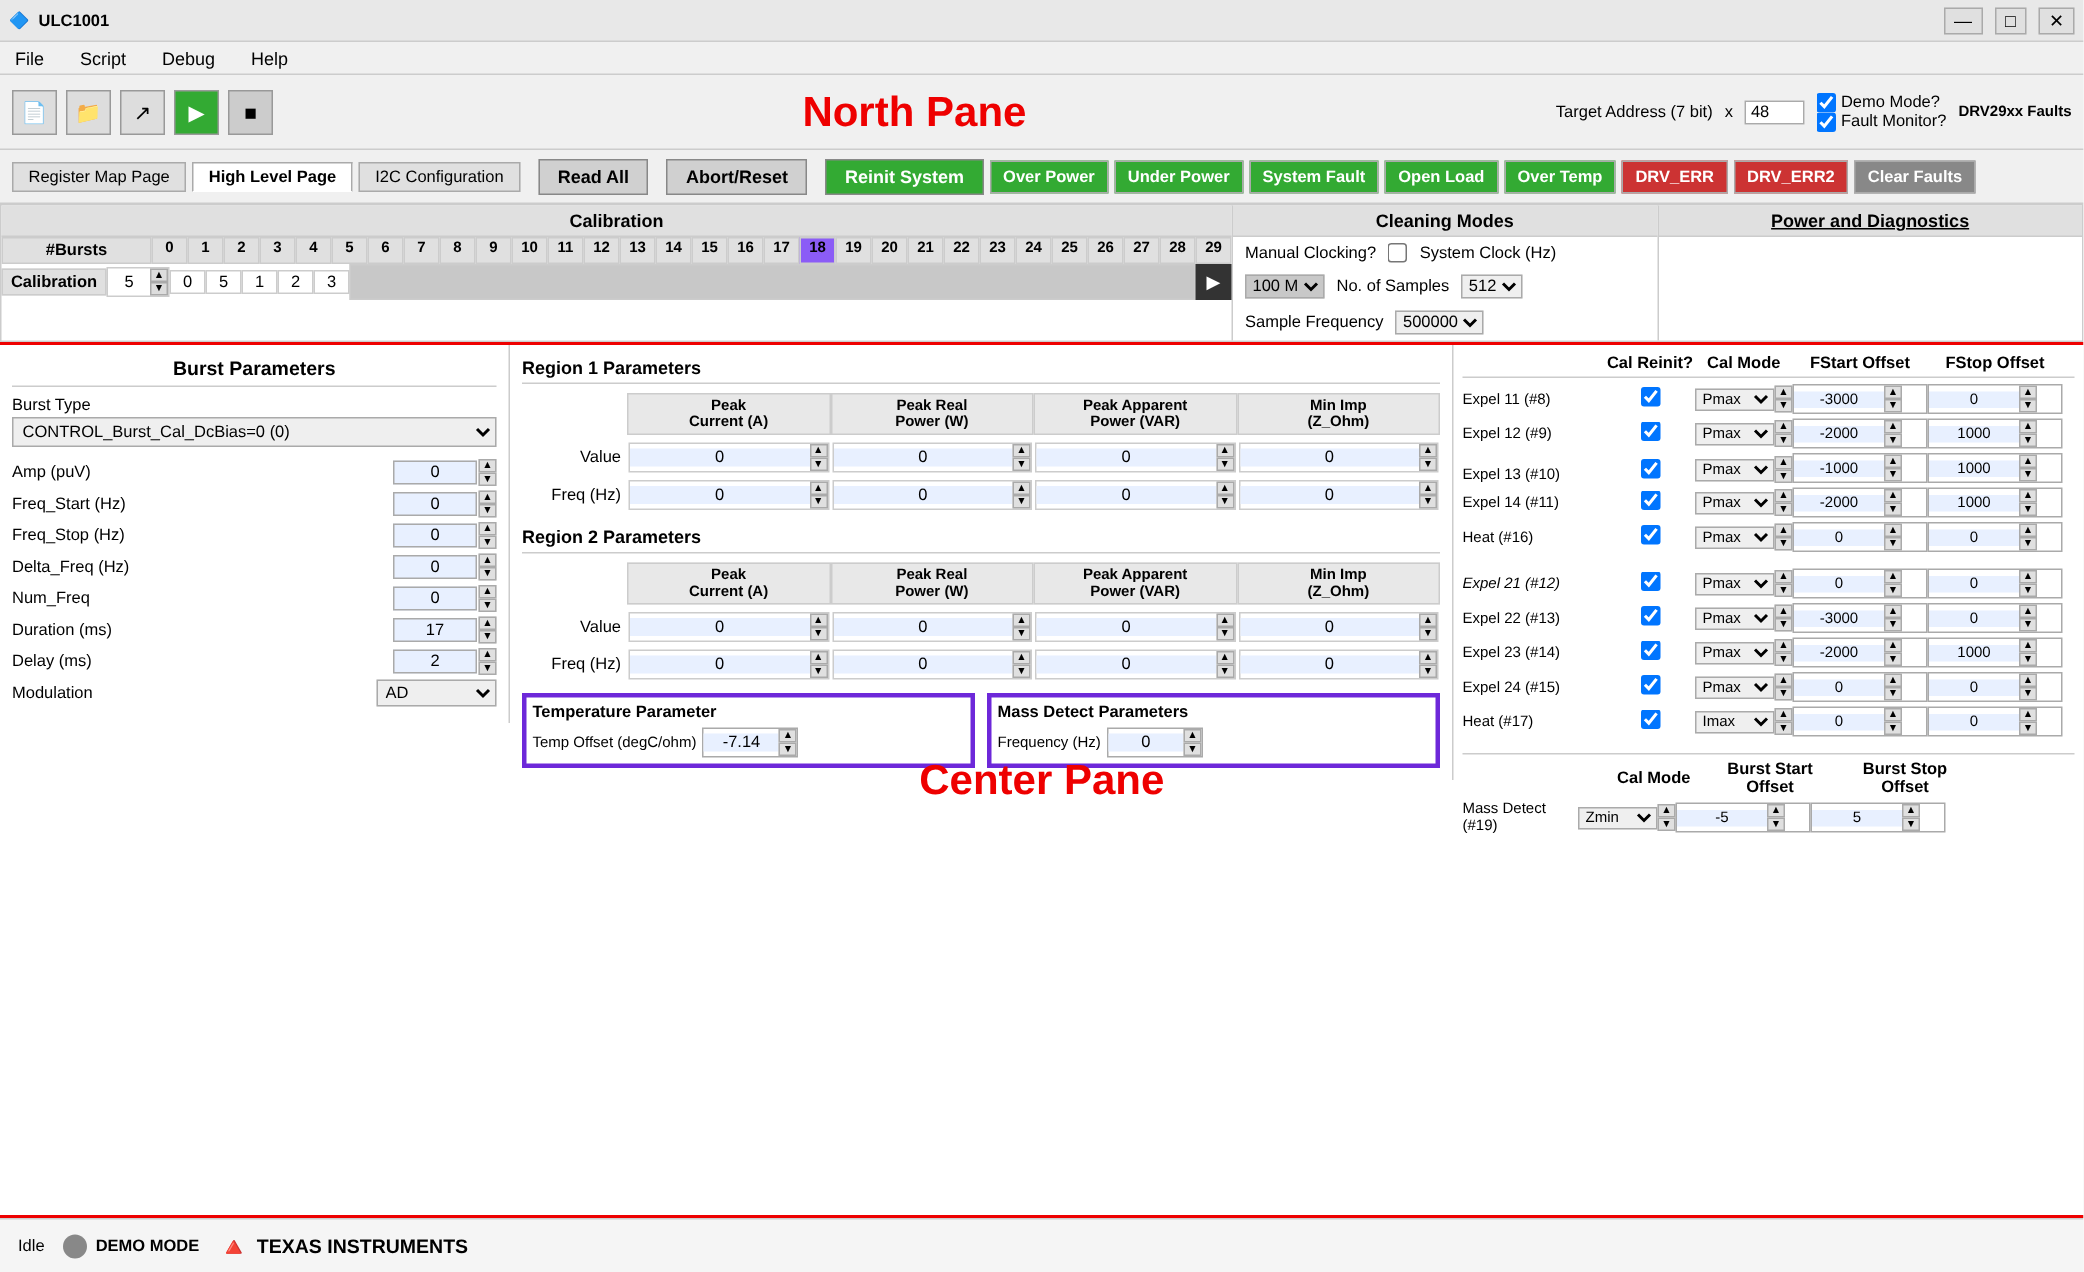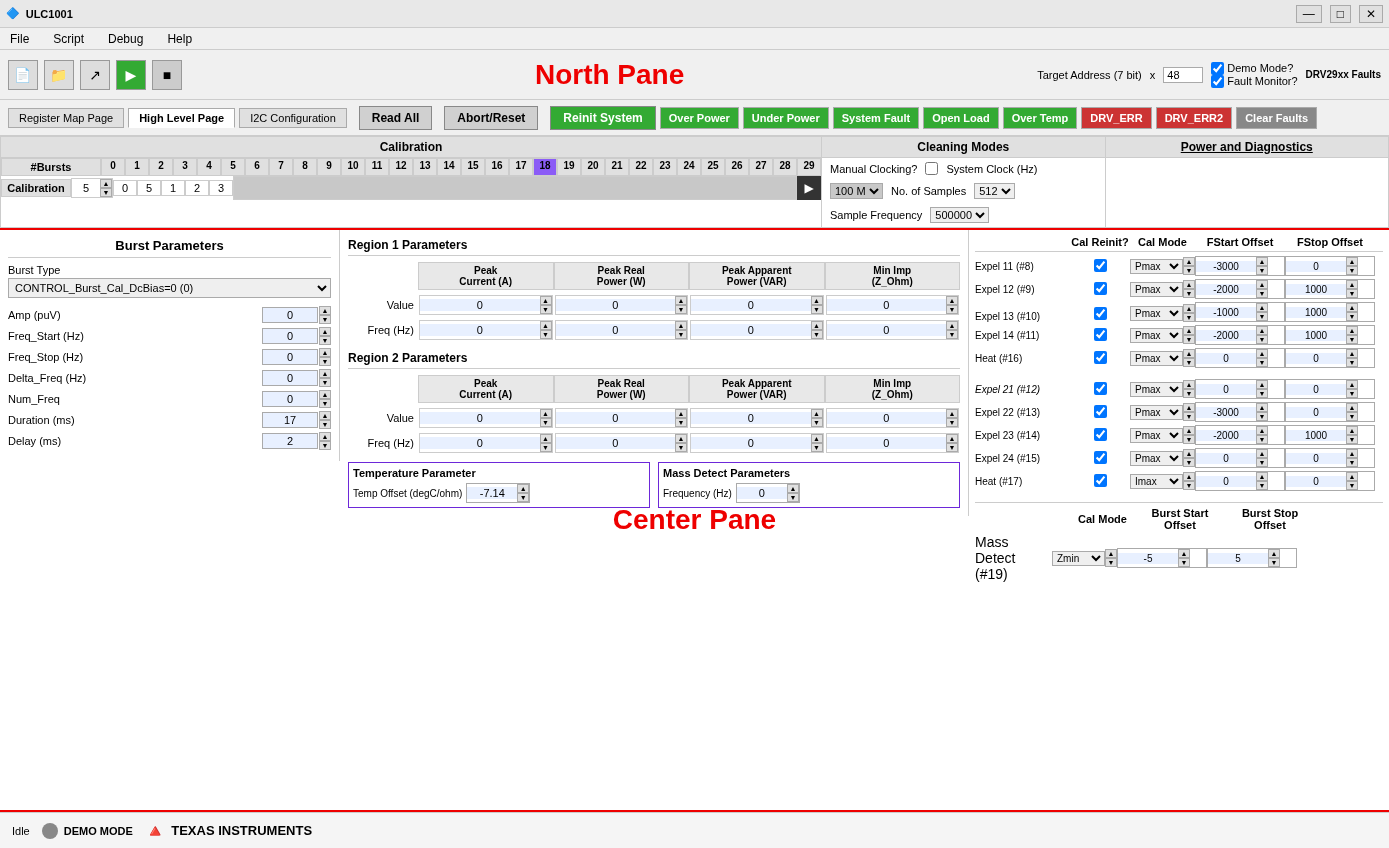--- a/index.html
+++ b/index.html
@@ -48,21 +48,21 @@
     .burst-type-label { font-size: 11px; margin-bottom: 2px; }
     .burst-type-select { width: 100%; margin-bottom: 8px; padding: 2px; border: 1px solid #aaa; }
     .param-row { display: flex; align-items: center; justify-content: space-between; margin-bottom: 3px; }
     .param-label { font-size: 11px; min-width: 100px; }
     .param-select { width: 80px; border: 1px solid #aaa; padding: 1px; }
 
     
     .region-panel { flex: 1; border-right: 1px solid #ccc; padding: 8px; overflow-y: auto; }
     .region-panel h3 { font-size: 12px; font-weight: bold; margin-bottom: 6px; border-bottom: 1px solid #ccc; padding-bottom: 3px; }
     .temp-mass { display: flex; gap: 8px; margin-top: 8px; }
-    .temp-section, .mass-section { flex: 1; border: 1px solid #6d28d9; padding: 4px; }
+    .temp-section, .mass-section { flex: 1; border: 3px solid #6d28d9; padding: 4px; }
     .temp-section h4, .mass-section h4 { font-size: 11px; font-weight: bold; margin-bottom: 4px; }
 
     
     .expel-panel { width: 420px; padding: 6px; flex-shrink: 0; }
 
     
     .south-pane { background: #f5f5f5; border-top: 1px solid #ccc; height: 36px; display: flex; align-items: center; padding: 0 12px; gap: 12px; }
     .south-title { flex: 1; text-align: center; font-size: 24px; font-weight: bold; color: #e00; }
     .status-text { font-size: 11px; }
     .demo-badge { display: flex; align-items: center; gap: 6px; font-size: 12px; font-weight: bold; }
@@ -309,20 +309,26 @@
     <div class="param-row">
       <span class="param-label">Delay (ms)</span>
       <div class="inline-spinbox">
         <input value="2" style="">
         <div class="spinbox">
             <button class="spinbox-up">▲</button>
             <button class="spinbox-dn">▼</button>
           </div>
       </div>
     </div>
+    <div class="param-row">
+      <span class="param-label">Modulation</span>
+      <select class="param-select">
+        <option>AD</option>
+      </select>
+    </div>
   </div>
 
   <div class="region-panel">
 
     <h3>Region 1 Parameters</h3>
     <div style="display:flex; align-items:flex-end; margin-bottom:4px;">
       <div style="width:70px;"></div>
       <div style="flex:1; text-align:center; font-size:10px; font-weight:bold; border:1px solid #ccc; background:#e8e8e8; padding:2px;">Peak<br>Current (A)</div>
       <div style="flex:1; text-align:center; font-size:10px; font-weight:bold; border:1px solid #ccc; background:#e8e8e8; padding:2px;">Peak Real<br>Power (W)</div>
       <div style="flex:1; text-align:center; font-size:10px; font-weight:bold; border:1px solid #ccc; background:#e8e8e8; padding:2px;">Peak Apparent<br>Power (VAR)</div>
@@ -760,21 +766,21 @@
       </div>
     <div style="height:8px;"></div>
 
     <div style="display:flex; align-items:center; font-size:10px; font-weight:bold; border-top:1px solid #ccc; padding-top:4px; margin-bottom:3px;">
       <div style="width:95px;"></div>
       <div style="width:65px; text-align:center;">Cal Mode</div>
       <div style="width:90px; text-align:center;">Burst Start Offset</div>
       <div style="width:90px; text-align:center;">Burst Stop Offset</div>
     </div>
     <div style="display:flex; align-items:center; margin-bottom:3px;">
-      <div style="width:77px; font-size:14px;">Mass Detect (#19)</div>
+      <div style="width:77px; font-size:10px;">Mass Detect (#19)</div>
       <div style="width:65px; display:flex; align-items:center;">
         <select style="width:55px; font-size:10px; border:1px solid #aaa;">
           <option>Zmin</option>
         </select>
         <div class="spinbox">
             <button class="spinbox-up">▲</button>
             <button class="spinbox-dn">▼</button>
           </div>
       </div>
       <div style="width:90px; display:flex; align-items:center; border:1px solid #aaa;">

